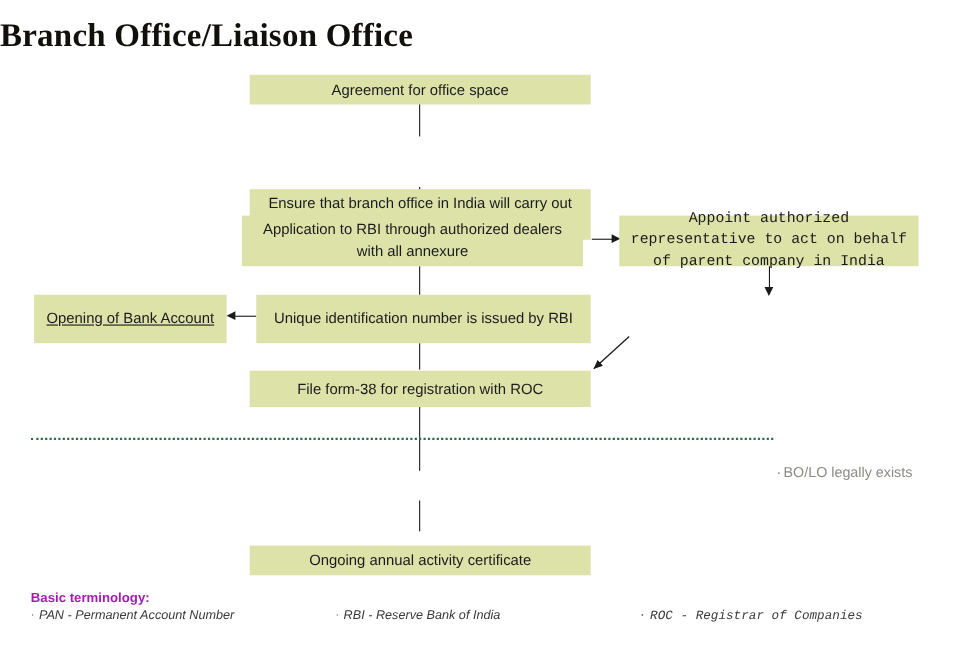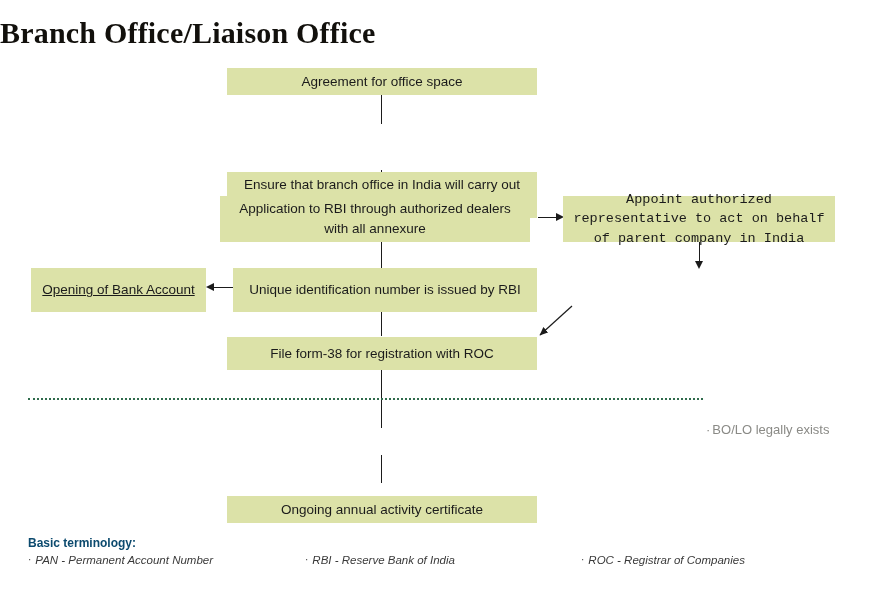--- a/index.html
+++ b/index.html
@@ -110,40 +110,40 @@
     margin-right: 2px;
   }
 
   
   .term-title {
     position: absolute;
     left: 28px;
     top: 536px;
     font-size: 12px;
     font-weight: 700;
-    color: #0c4a6e;
+    color: #a21caf;
   }
   .term-item {
     position: absolute;
     top: 554px;
     font-size: 11.5px;
     font-style: italic;
     color: #3a3a3a;
     white-space: nowrap;
   }
   .term-item .bullet {
     font-style: normal;
     font-size: 10px;
     color: #3a3a3a;
     margin-right: 4px;
     vertical-align: 1px;
   }
   .term-0 { left: 28px; }
   .term-1 { left: 305px; }
-  .term-2 { left: 581px; }
+  .term-2 { left: 581px; font-family: Liberation Mono, monospace; }
 </style>
 </head>
 <body>
 
 <div id="stage">
 
   <div class="title">Branch Office/Liaison Office</div>
 
   <div class="vline" style="left:381px; top:94px; height:30px;"></div>
 

